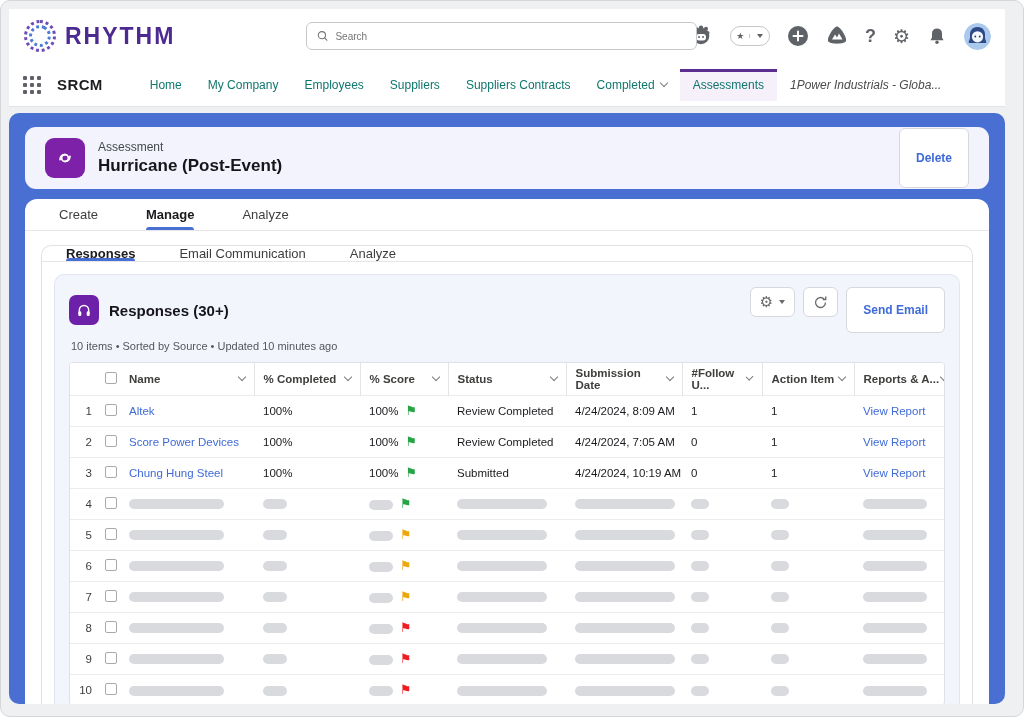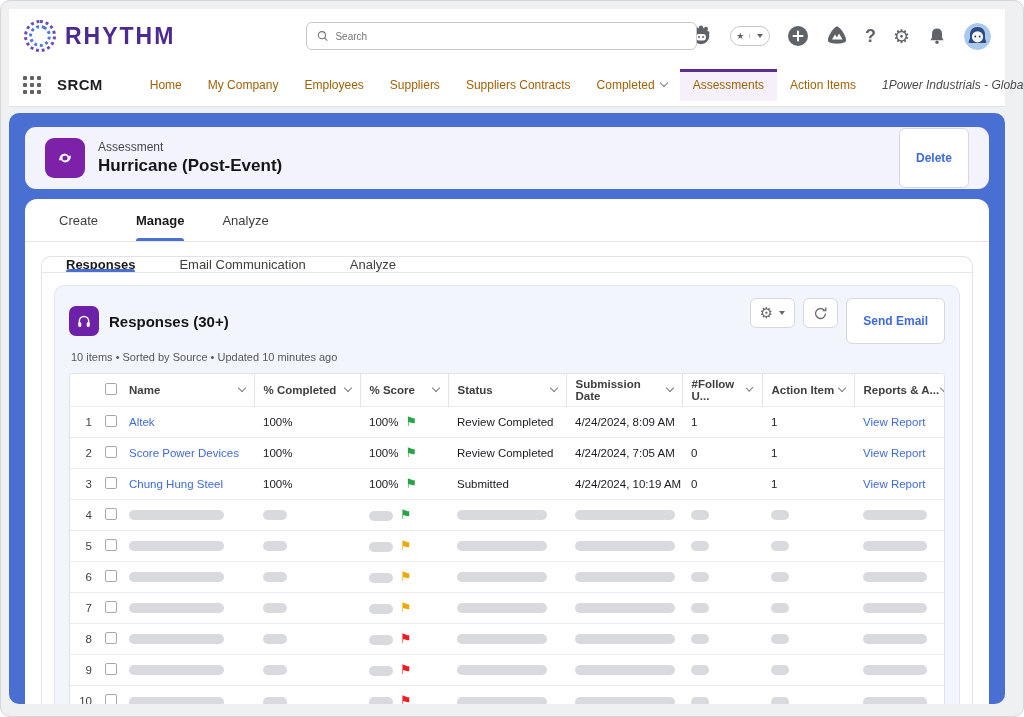--- a/index.html
+++ b/index.html
@@ -26,38 +26,38 @@
   .qmark { font-size:18px; font-weight:800; color:#5f6368; }
   .gear-big { font-size:19px; color:#5f6368; }
   .avatar { width:27px; height:27px; border-radius:50%; overflow:hidden; }
 
   
   .navbar { height:44px; background:#fff; border-bottom:1px solid #e2e3e5; display:flex; align-items:center; padding:0 14px; }
   .waffle { display:grid; grid-template-columns:repeat(3,4px); grid-gap:3px; margin-right:16px; cursor:pointer; }
   .waffle i { width:4px; height:4px; background:#5f6368; border-radius:1px; }
   .appname { font-size:15px; font-weight:700; color:#1d1d20; letter-spacing:.4px; margin-right:34px; }
   .nav-items { display:flex; align-items:center; height:100%; }
-  .nav-item { display:flex; align-items:center; gap:6px; font-size:12px; color:#a16207; padding:0 13px; height:32px; cursor:pointer; white-space:nowrap; }
+  .nav-item { display:flex; align-items:center; gap:6px; font-size:12px; color:#0f766e; padding:0 13px; height:32px; cursor:pointer; white-space:nowrap; }
   .nav-item.active { background:#f5f0fa; box-shadow:inset 0 3px 0 0 #5c2d91; }
   .nav-item.ital { font-style:italic; color:#4b4b4b; }
   .chev { width:6px; height:6px; border-right:1.5px solid #7a7a7a; border-bottom:1.5px solid #7a7a7a; transform:rotate(45deg); margin-top:-3px; display:inline-block; }
 
   
   .band { margin-top:6px; flex:1; background:#4a6fd2; border-radius:10px; overflow:hidden; display:flex; flex-direction:column; }
   .record-card { margin:14px 16px 0; height:62px; background:#f2f3fd; border-radius:11px; display:flex; align-items:center; padding:0 20px; }
   .record-icon { width:40px; height:40px; border-radius:9px; background:#7d22a8; display:flex; align-items:center; justify-content:center; margin-right:13px; }
   .record-type { font-size:12px; color:#45484d; }
   .record-title { font-size:17px; font-weight:700; color:#15151a; margin-top:2px; }
   .btn { background:#fff; border:1px solid #d6d8dc; border-radius:6px; color:#3f6ad8; font-size:12px; font-weight:600;
          padding:22px 16px; cursor:pointer; font-family:"Liberation Sans",sans-serif; }
   .record-card .btn { margin-left:auto; }
 
   
   .content-card { margin:10px 16px 0; flex:1; background:#fff; border-radius:12px 12px 0 0; overflow:hidden; display:flex; flex-direction:column; }
-  .tabs-row { height:43px; border-bottom:1px solid #e6e6e8; display:flex; align-items:stretch; padding-left:34px; gap:38px; }
+  .tabs-row { height:32px; border-bottom:1px solid #e6e6e8; display:flex; align-items:stretch; padding-left:34px; gap:48px; }
   .tab { position:relative; display:flex; align-items:center; font-size:13px; color:#3e3e3c; cursor:pointer; }
   .tab.active { font-weight:700; color:#1a1a1e; }
   .tab.active::after { content:""; position:absolute; left:0; right:0; bottom:0; height:3px; background:#4a6fd2; border-radius:3px 3px 0 0; }
 
   .sub-container { margin:14px 16px 0; flex:1; border:1px solid #e1e2e6; border-radius:10px 10px 0 0; border-bottom:none; overflow:hidden; display:flex; flex-direction:column; }
   .subtabs-row { height:38px; border-bottom:1px solid #e6e6e8; display:flex; align-items:stretch; padding-left:24px; gap:44px; }
 
   
   .resp-panel { margin:12px 12px 0; flex:1; background:#f3f5fd; border:1px solid #e1e5f3; border-radius:10px 10px 0 0; border-bottom:none; padding:12px 14px 0; display:flex; flex-direction:column; }
   .resp-head { display:flex; align-items:center; }
@@ -185,23 +185,20 @@
         </div>
         <div class="nav-item">
           <span>Suppliers Contracts</span>
         </div>
         <div class="nav-item">
           <span>Completed</span>
           <span class="chev"></span>
         </div>
         <div class="nav-item active">
           <span>Assessments</span>
-        </div>
-        <div class="nav-item">
-          <span>Action Items</span>
         </div>
         <div class="nav-item ital">
           <span>1Power Industrials - Globa...</span>
         </div>
       </div>
   </div>
 
   <div class="band">
 
     <div class="record-card">

